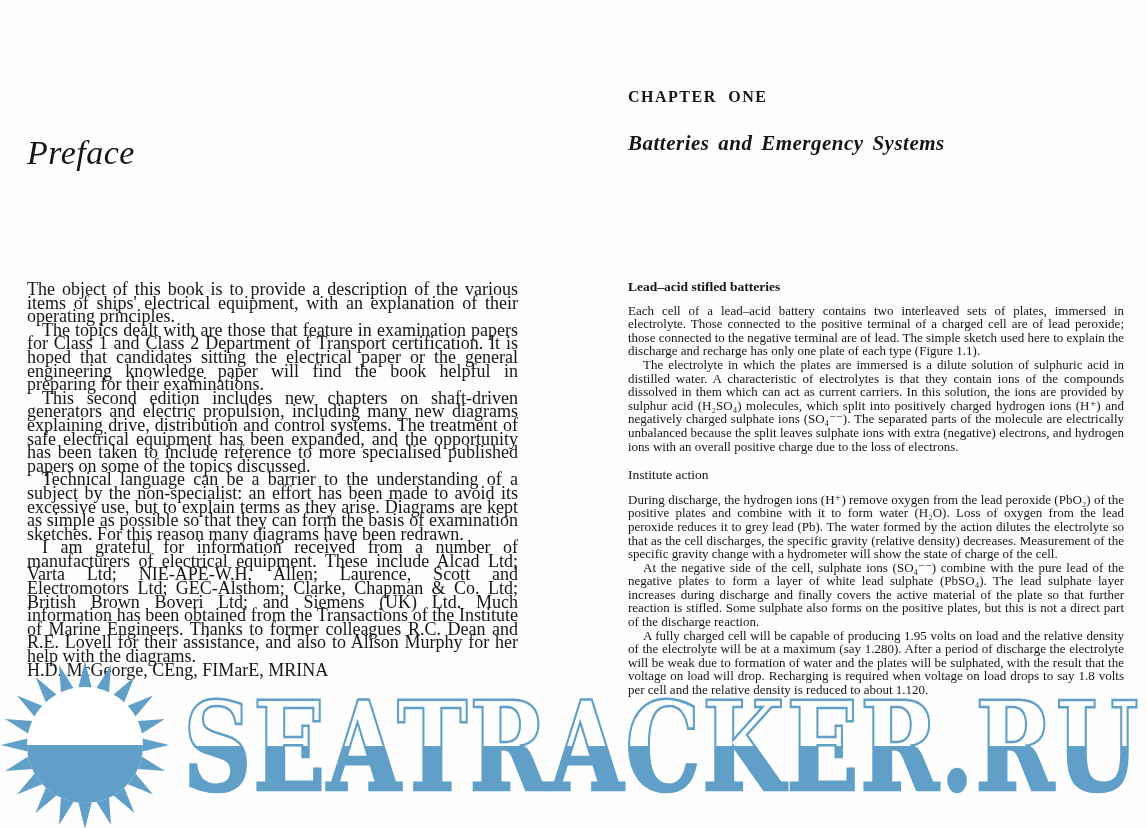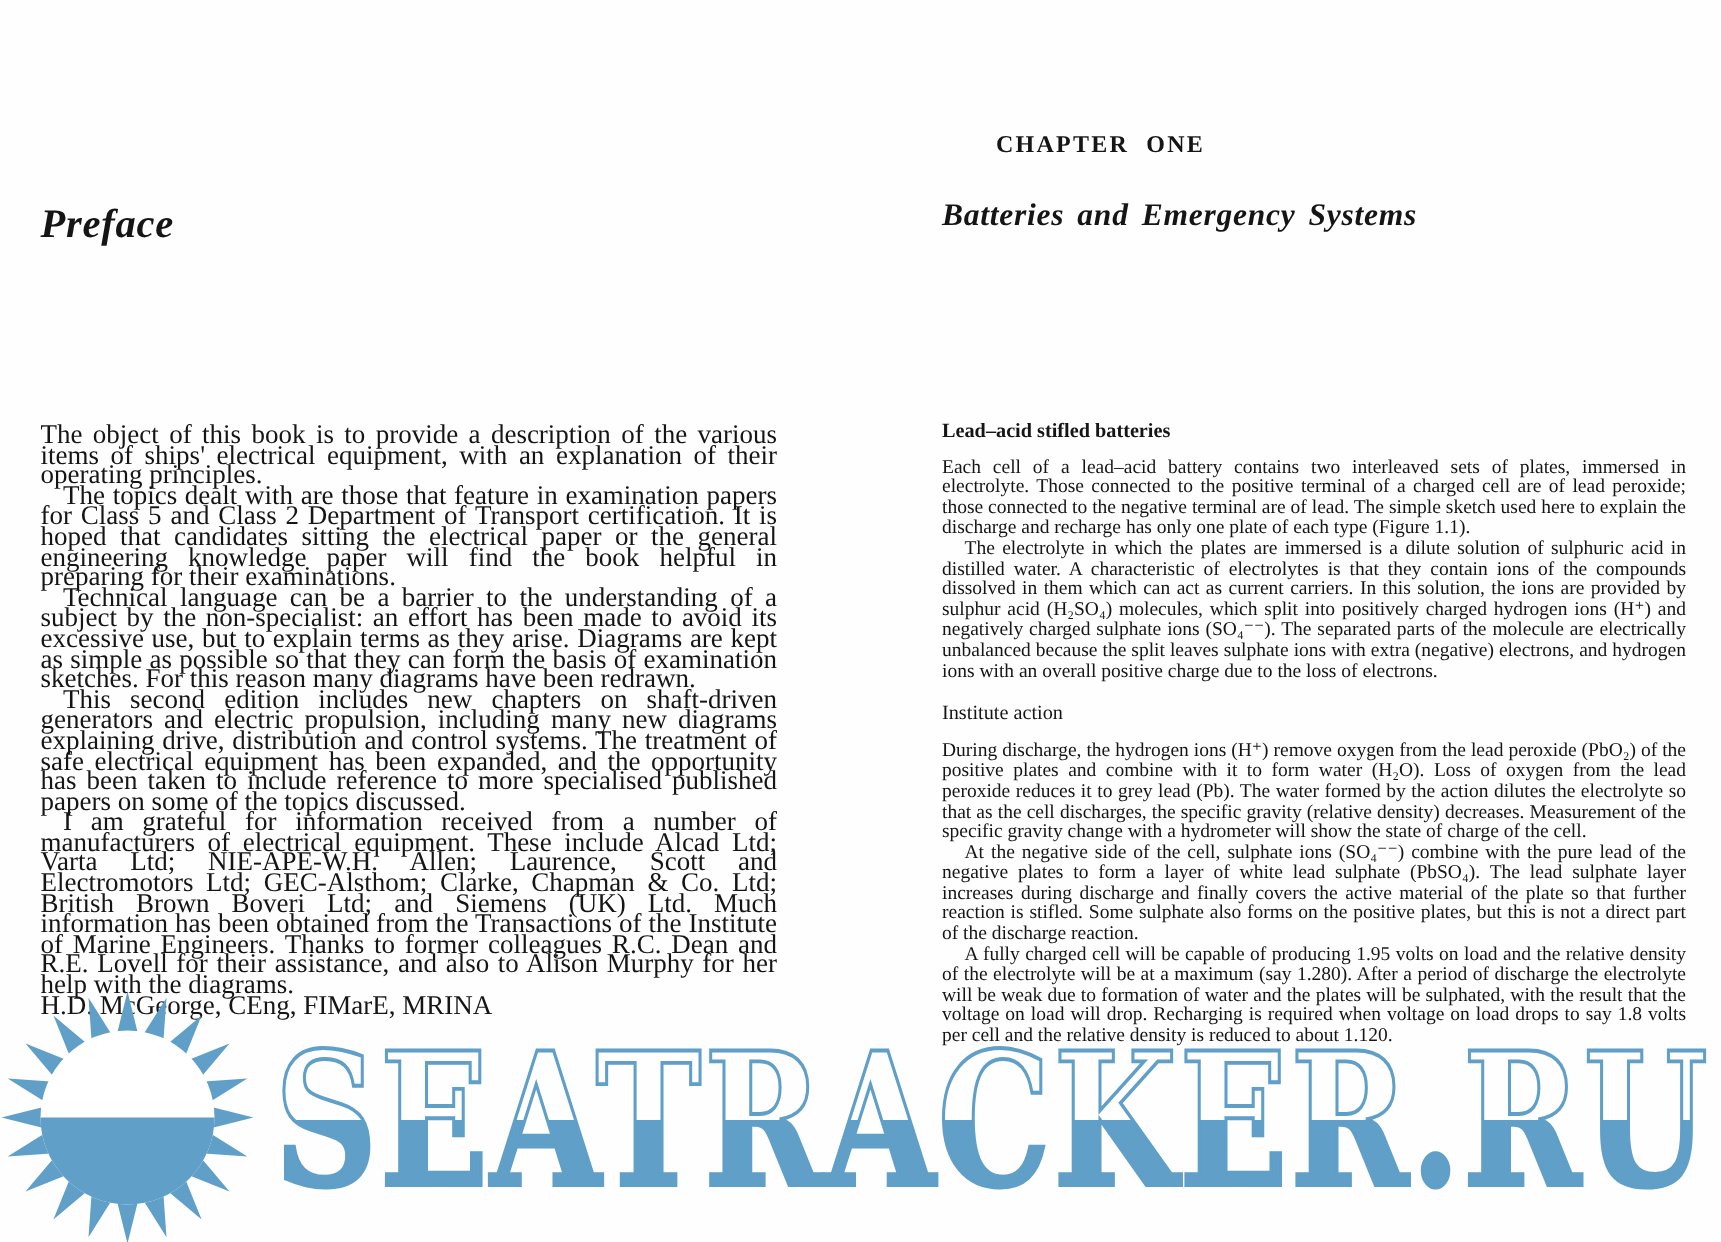--- a/index.html
+++ b/index.html
@@ -9,28 +9,28 @@
   }
   html,body{margin:0;padding:0;}
   body{
     width:1147px;height:828px;position:relative;overflow:hidden;
     background:var(--paper);
     font-family:"Liberation Serif","DejaVu Serif",serif;
     color:var(--ink);
   }
   .page-title{
     position:absolute;left:27px;top:134px;margin:0;
-    font-size:27px;font-style:italic;font-weight:bold;letter-spacing:.5px;
+    font-size:34px;font-style:italic;font-weight:normal;letter-spacing:.5px;
   }
   .left-body{
     position:absolute;left:27px;top:283px;width:491px;
     font-size:18px;line-height:13.6px;
   }
   .chapter-label{
-    position:absolute;left:664px;top:88px;margin:0;
+    position:absolute;left:628px;top:88px;margin:0;
     font-size:16px;font-weight:bold;letter-spacing:1.5px;word-spacing:6px;
   }
   .chapter-title{
     position:absolute;left:628px;top:131px;margin:0;
     font-size:21px;font-style:italic;font-weight:bold;letter-spacing:.5px;word-spacing:3px;
   }
   .right-body{
     position:absolute;left:628px;top:280px;width:496px;
     font-size:13px;line-height:13.6px;
   }
@@ -60,23 +60,23 @@
 </style>
 </head>
 <body>
 
 <div>
 
   <section>
     <h1 class="page-title">Preface</h1>
     <div class="left-body">
       <p class="para">The object of this book is to provide a description of the various items of ships' electrical equipment, with an explanation of their operating principles.</p>
-      <p class="para indent">The topics dealt with are those that feature in examination papers for Class 5 and Class 2 Department of Transport certification. It is hoped that candidates sitting the electrical paper or the general engineering knowledge paper will find the book helpful in preparing for their examinations.</p>
+      <p class="para indent">The topics dealt with are those that feature in examination papers for Class 1 and Class 2 Department of Transport certification. It is hoped that candidates sitting the electrical paper or the general engineering knowledge paper will find the book helpful in preparing for their examinations.</p>
+      <p class="para indent">This second edition includes new chapters on shaft-driven generators and electric propulsion, including many new diagrams explaining drive, distribution and control systems. The treatment of safe electrical equipment has been expanded, and the opportunity has been taken to include reference to more specialised published papers on some of the topics discussed.</p>
       <p class="para indent">Technical language can be a barrier to the understanding of a subject by the non-specialist: an effort has been made to avoid its excessive use, but to explain terms as they arise. Diagrams are kept as simple as possible so that they can form the basis of examination sketches. For this reason many diagrams have been redrawn.</p>
-      <p class="para indent">This second edition includes new chapters on shaft-driven generators and electric propulsion, including many new diagrams explaining drive, distribution and control systems. The treatment of safe electrical equipment has been expanded, and the opportunity has been taken to include reference to more specialised published papers on some of the topics discussed.</p>
       <p class="para indent">I am grateful for information received from a number of manufacturers of electrical equipment. These include Alcad Ltd; Varta Ltd; NIE-APE-W.H. Allen; Laurence, Scott and Electromotors Ltd; GEC-Alsthom; Clarke, Chapman &amp; Co. Ltd; British Brown Boveri Ltd; and Siemens (UK) Ltd. Much information has been obtained from the Transactions of the Institute of Marine Engineers. Thanks to former colleagues R.C. Dean and R.E. Lovell for their assistance, and also to Alison Murphy for her help with the diagrams.</p>
       <p class="author">H.D. McGeorge, CEng, FIMarE, MRINA</p>
     </div>
   </section>
 
   <section>
     <div class="chapter-label">CHAPTER ONE</div>
     <h2 class="chapter-title">Batteries and Emergency Systems</h2>
     <div class="right-body">
       <h3 class="sect-heading">Lead–acid stifled batteries</h3>

